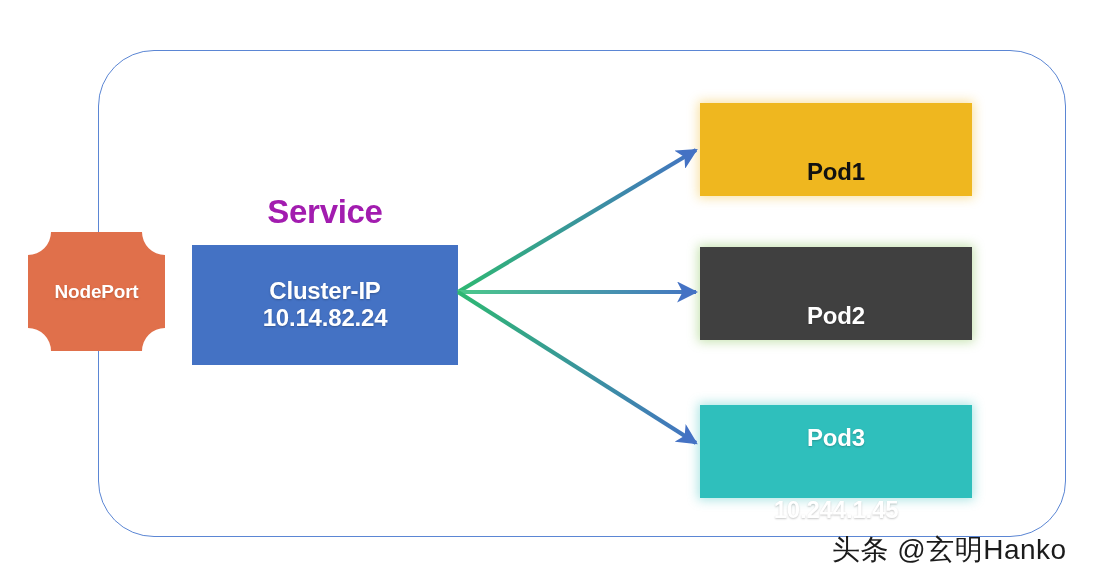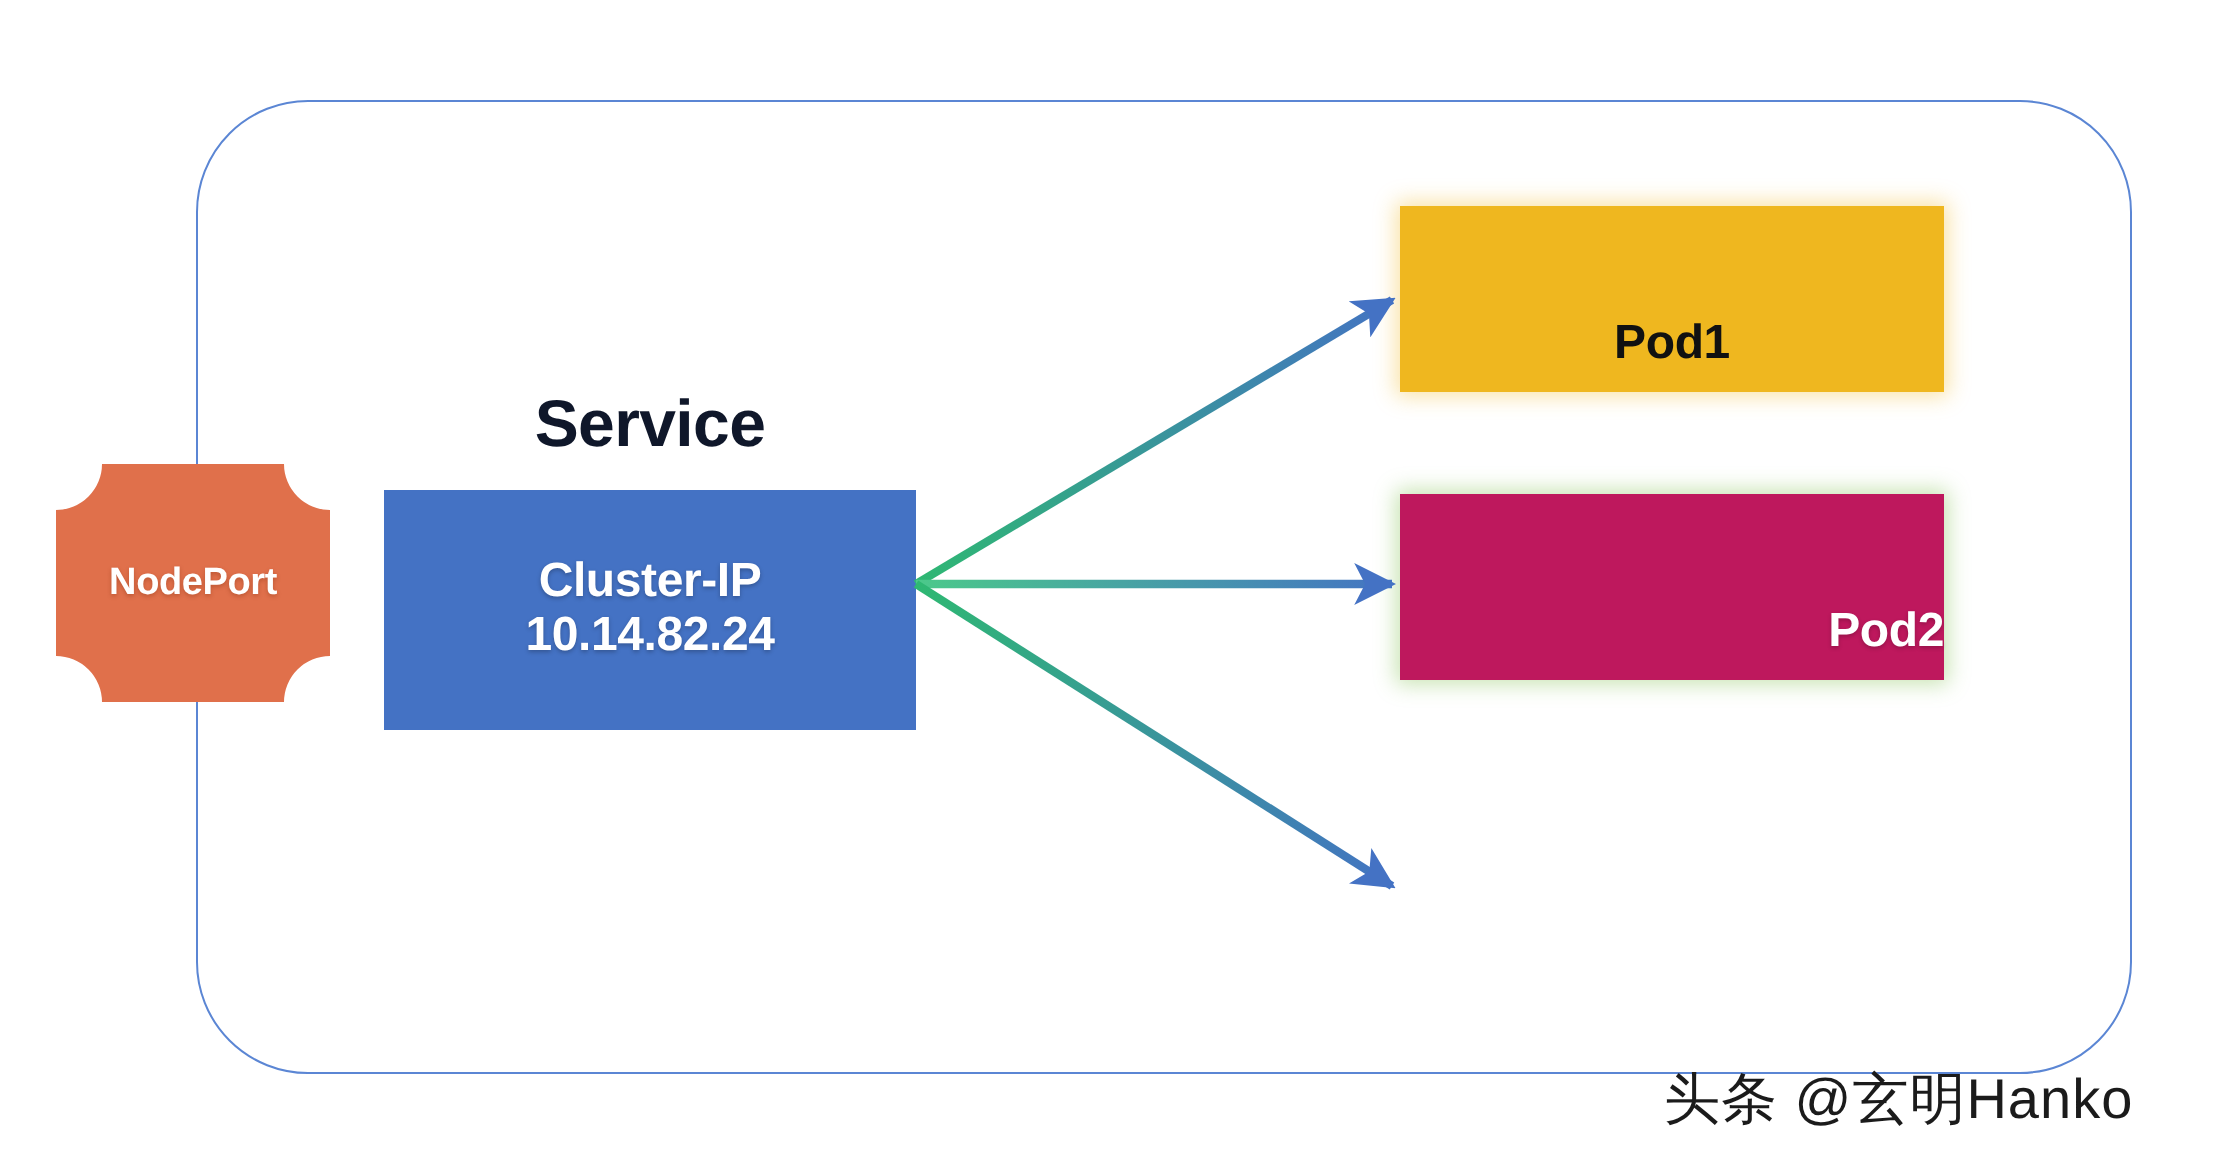--- a/index.html
+++ b/index.html
@@ -64,21 +64,21 @@
 
   
   #service-title {
     position: absolute;
     left: 192px;
     top: 193px;
     width: 266px;
     text-align: center;
     font-size: 33px;
     font-weight: bold;
-    color: #0f172a;
+    color: #a21caf;
     letter-spacing: -0.3px;
   }
 
   
   #clusterip-box {
     position: absolute;
     left: 192px;
     top: 245px;
     width: 266px;
     height: 120px;
@@ -110,21 +110,21 @@
     line-height: 1.12;
   }
   .pod-box .line {
     font-weight: bold;
     font-size: 24px;
     letter-spacing: -0.2px;
     margin-top: 45px;
   }
   #pod-1 { top: 103px; background: #EFB71F; box-shadow: 0 0 10px 2px rgba(239,183,31,0.40); }
   #pod-1 .line { color: #111111; }
-  #pod-2 { top: 247px; background: #be185d; box-shadow: 0 0 10px 2px rgba(114,185,60,0.40); align-items: flex-end; }
+  #pod-2 { top: 247px; background: #404040; box-shadow: 0 0 10px 2px rgba(114,185,60,0.40); }
   #pod-2 .line { color: #ffffff; text-shadow: 0 1px 2px rgba(0,0,0,0.22); }
   #pod-3 { top: 405px; background: #2FBFBC; box-shadow: 0 0 10px 2px rgba(47,191,188,0.40); }
   #pod-3 .line { color: #ffffff; text-shadow: 0 1px 2px rgba(0,0,0,0.22); }
 
   
   #arrow-layer {
     position: absolute;
     left: 0; top: 0;
     width: 1107px;
     height: 578px;
@@ -173,20 +173,24 @@
   </div>
 
   <div class="pod-box" id="pod-1">
     <div class="line">Pod1</div>
   </div>
 
   <div class="pod-box" id="pod-2">
     <div class="line">Pod2</div>
   </div>
 
+  <div class="pod-box" id="pod-3">
+    <div class="line">Pod3</div>
+    <div class="line">10.244.1.45</div>
+  </div>
 
   <svg id="arrow-layer" viewBox="0 0 1107 578">
     <defs>
       <linearGradient id="grad-up" x1="458" y1="292" x2="700" y2="150" gradientUnits="userSpaceOnUse">
         <stop offset="0" stop-color="#2EB872"></stop>
         <stop offset="1" stop-color="#4472C4"></stop>
       </linearGradient>
       <linearGradient id="grad-mid" x1="458" y1="292" x2="700" y2="292" gradientUnits="userSpaceOnUse">
         <stop offset="0" stop-color="#4BC98A"></stop>
         <stop offset="1" stop-color="#4472C4"></stop>

